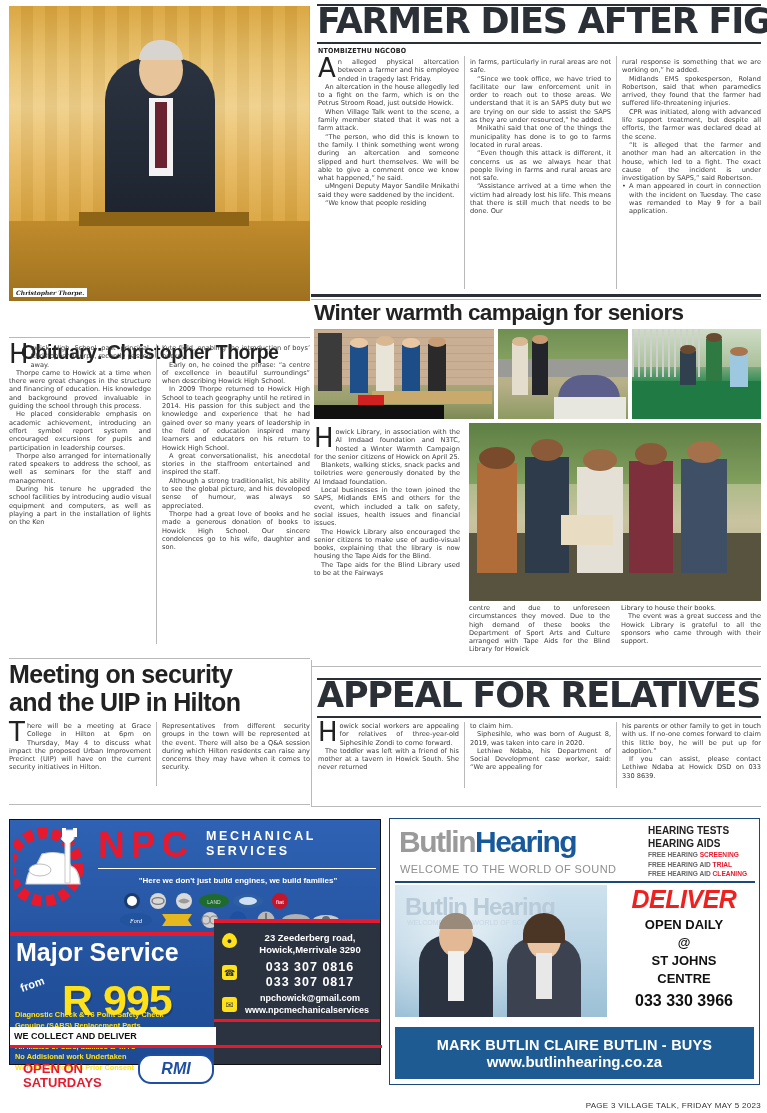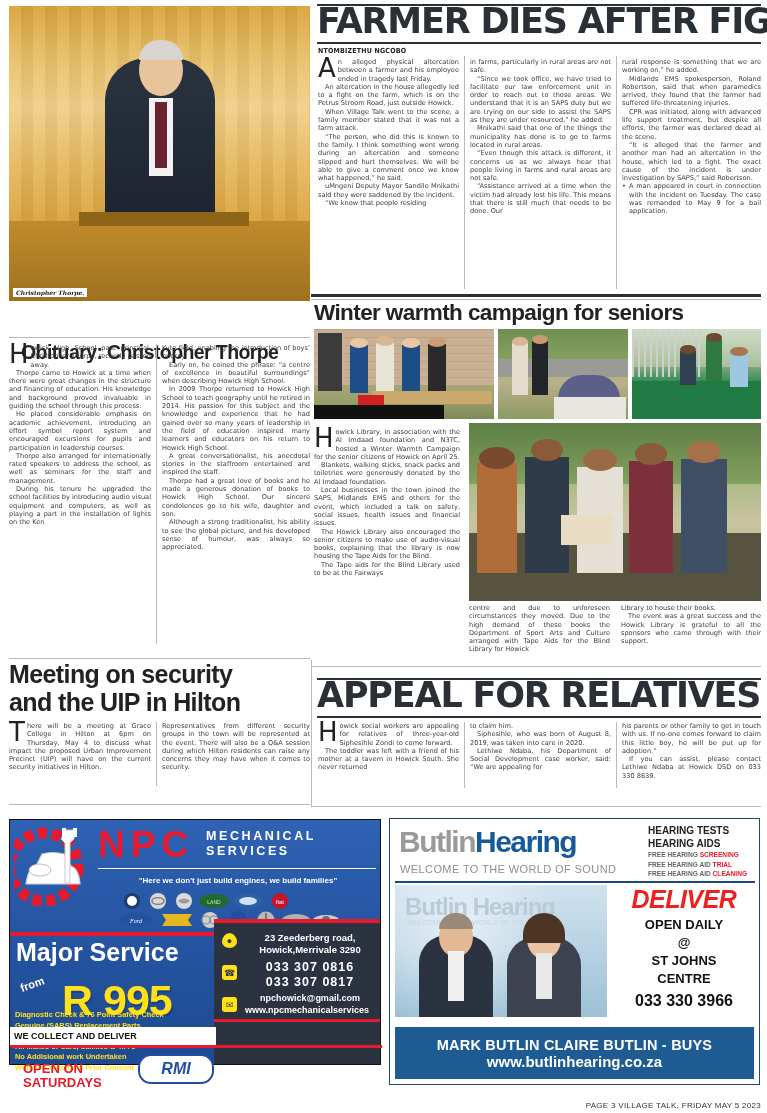--- a/index.html
+++ b/index.html
@@ -168,22 +168,22 @@
       <p>Thorpe came to Howick at a time when there were great changes in the structure and financing of education. His knowledge and background proved invaluable in guiding the school through this process.</p>
       <p>He placed considerable emphasis on academic achievement, introducing an effort symbol report system and encouraged excursions for pupils and participation in leadership courses.</p>
       <p>Thorpe also arranged for internationally rated speakers to address the school, as well as seminars for the staff and management.</p>
       <p>During his tenure he upgraded the school facilities by introducing audio visual equipment and computers, as well as playing a part in the installation of lights on the Ken</p>
     </div>
   <div class="body-col" id="ob-c2" style="position:absolute;left:162px;top:344px;width:148px;">
       <p class="first">Kyte field, enabling the introduction of boys’ hockey.</p>
       <p>Early on, he coined the phrase: “a centre of excellence in beautiful surroundings” when describing Howick High School.</p>
       <p>In 2009 Thorpe returned to Howick High School to teach geography until he retired in 2014. His passion for this subject and the knowledge and experience that he had gained over so many years of leadership in the field of education inspired many learners and educators on his return to Howick High School.</p>
       <p>A great conversationalist, his anecdotal stories in the staffroom entertained and inspired the staff.</p>
+      <p>Although a strong traditionalist, his ability to see the global picture, and his developed sense of humour, was always so appreciated.</p>
       <p>Thorpe had a great love of books and he made a generous donation of books to Howick High School. Our sincere condolences go to his wife, daughter and son.</p>
-      <p>Although a strong traditionalist, his ability to see the global picture, and his developed sense of humour, was always so appreciated.</p>
     </div>
   <div class="hair" style="position:absolute;left:156px;top:344px;width:1px;height:300px;"></div>
 
   <div class="hair" style="position:absolute;left:311px;top:299px;width:450px;height:1px;"></div>
   <div class="sec-head" style="position:absolute;left:314px;top:302px;width:452px;font-size:22.5px;white-space:nowrap;">Winter warmth campaign for seniors</div>
 
   <div class="photo" style="left:314px;top:329px;width:180px;height:90px;
        background:linear-gradient(180deg,#cbb49a 0%,#c0a888 40%,#9aa06e 78%,#7d8a55 100%);">
      <div style="position:absolute;left:0;top:0;width:100%;height:62%;
         background:repeating-linear-gradient(0deg,#c9b095 0 7px,#bda285 7px 8px);"></div>

